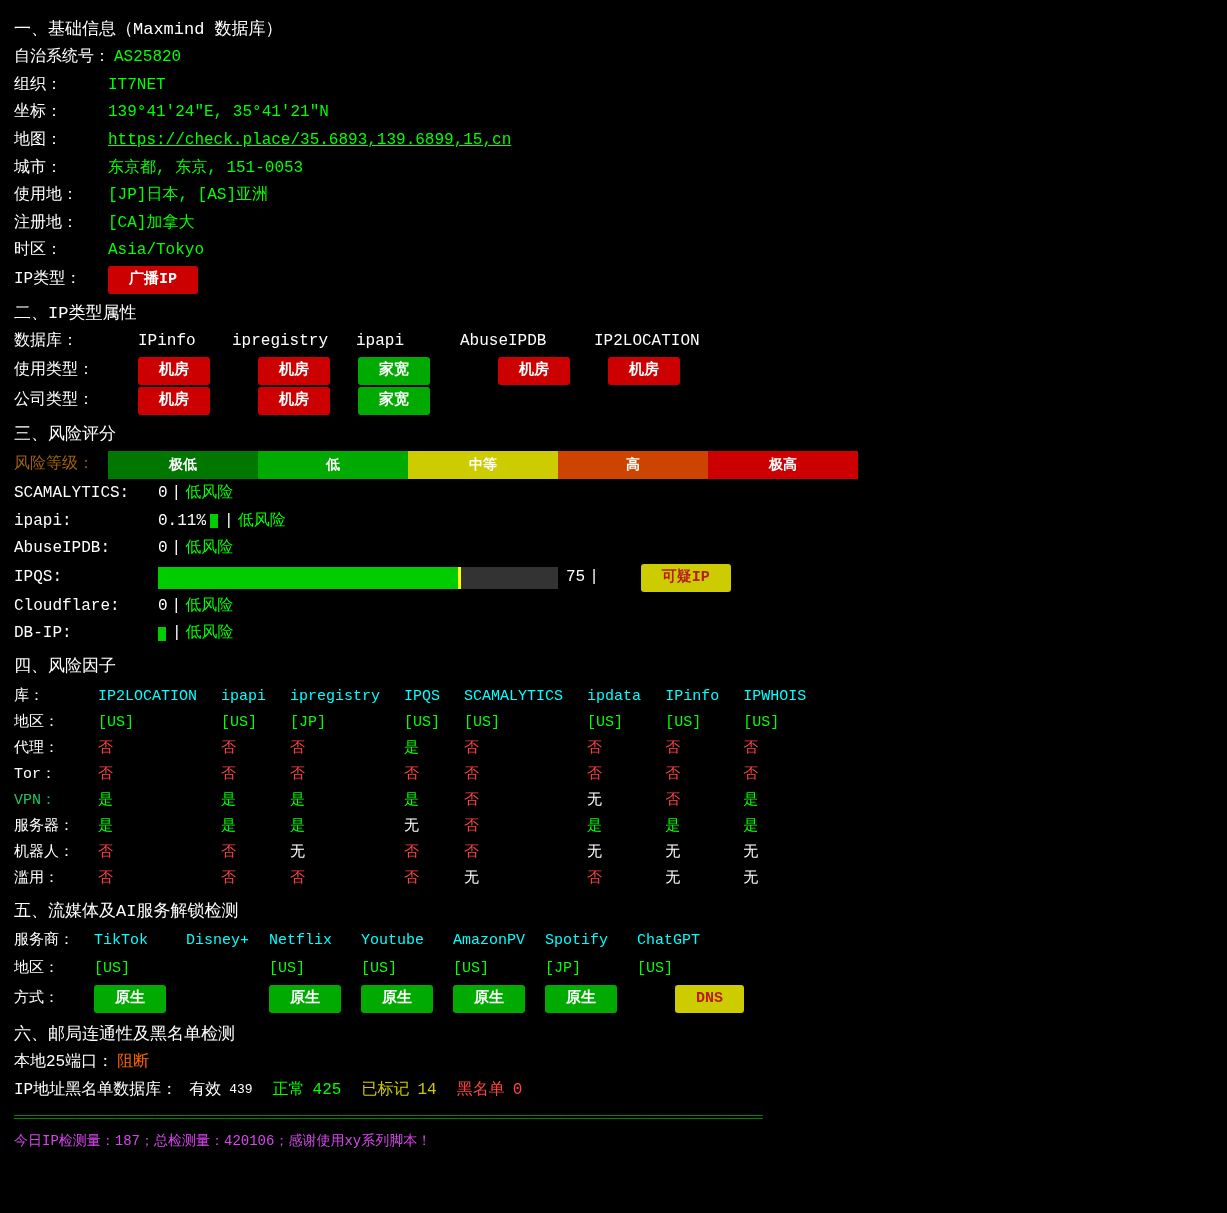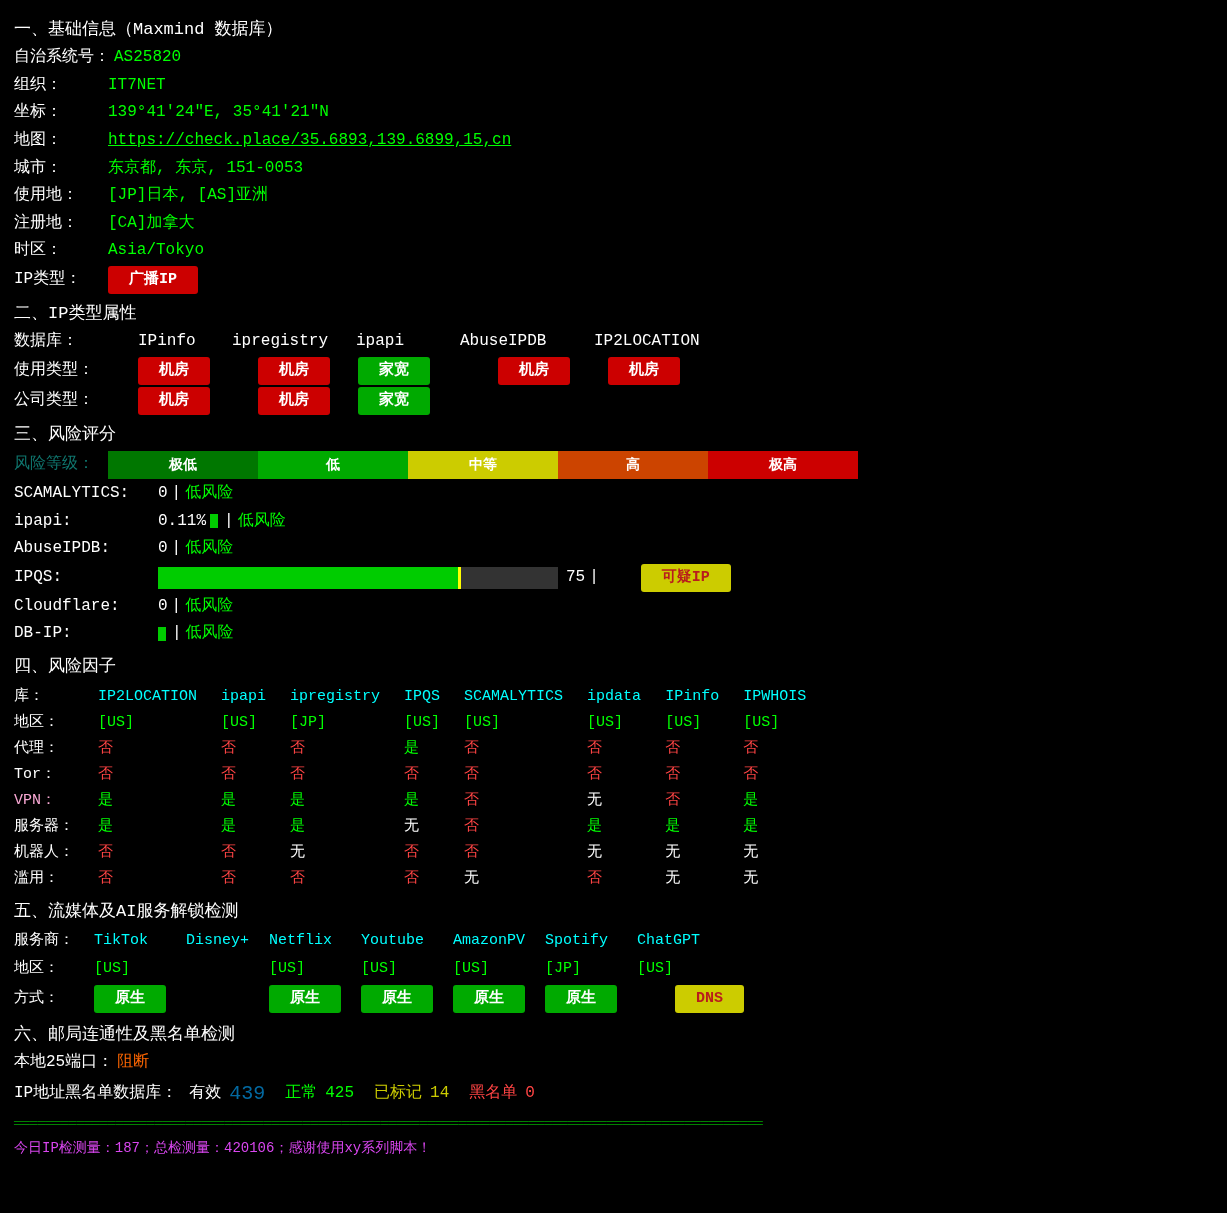--- a/index.html
+++ b/index.html
@@ -129,21 +129,21 @@
     <span class="badge badge-red">机房</span>
     <span style="min-width:20px;"></span>
     <span class="badge badge-green">家宽</span>
   </div>
 </div>
 
 <div style="margin-top:6px;">
   <div class="section-title">三、风险评分</div>
 
   <div class="row" style="margin-top:3px;">
-    <span style="color:#0f766e; min-width:90px;">风险等级：</span>
+    <span style="color:#a16207; min-width:90px;">风险等级：</span>
     <div class="risk-bar">
       <div class="risk-seg risk-very-low">极低</div>
       <div class="risk-seg risk-low">低</div>
       <div class="risk-seg risk-mid">中等</div>
       <div class="risk-seg risk-high">高</div>
       <div class="risk-seg risk-very-high">极高</div>
     </div>
   </div>
 
   <div class="row">
@@ -237,21 +237,21 @@
       <td class="val-red">否</td>
       <td class="val-red">否</td>
       <td class="val-red">否</td>
       <td class="val-red">否</td>
       <td class="val-red">否</td>
       <td class="val-red">否</td>
       <td class="val-red">否</td>
       <td class="val-red">否</td>
     </tr>
     <tr>
-      <td style="color:#f9a8d4; padding-left:0;">VPN：</td>
+      <td style="color:#22c55e; padding-left:0;">VPN：</td>
       <td class="val-green">是</td>
       <td class="val-green">是</td>
       <td class="val-green">是</td>
       <td class="val-green">是</td>
       <td class="val-red">否</td>
       <td class="val-white">无</td>
       <td class="val-red">否</td>
       <td class="val-green">是</td>
     </tr>
     <tr>
@@ -334,21 +334,21 @@
   <div class="section-title">六、邮局连通性及黑名单检测</div>
 
   <div class="row port25">
     <span style="color:#fff;">本地25端口：</span>
     <span style="color:#ff6600;">阻断</span>
   </div>
 
   <div class="row">
     <span style="color:#fff;">IP地址黑名单数据库：</span>
     <span style="color:#fff; margin-left:8px;">有效</span>
-    <span style="color:#0369a1; margin-left:4px; font-size:20px;">439</span>
+    <span style="color:#ffffff; margin-left:4px; font-size:13px;">439</span>
     <span style="color:#00ff00; margin-left:16px;">正常</span>
     <span style="color:#00ff00; margin-left:4px; font-size:16px;">425</span>
     <span style="color:#cccc00; margin-left:16px;">已标记</span>
     <span style="color:#cccc00; margin-left:4px; font-size:16px;">14</span>
     <span style="color:#ff4444; margin-left:16px;">黑名单</span>
     <span style="color:#ff4444; margin-left:4px; font-size:16px;">0</span>
   </div>
 </div>
 
 <div class="divider">════════════════════════════════════════════════════════════════════════════════════════════════</div>

